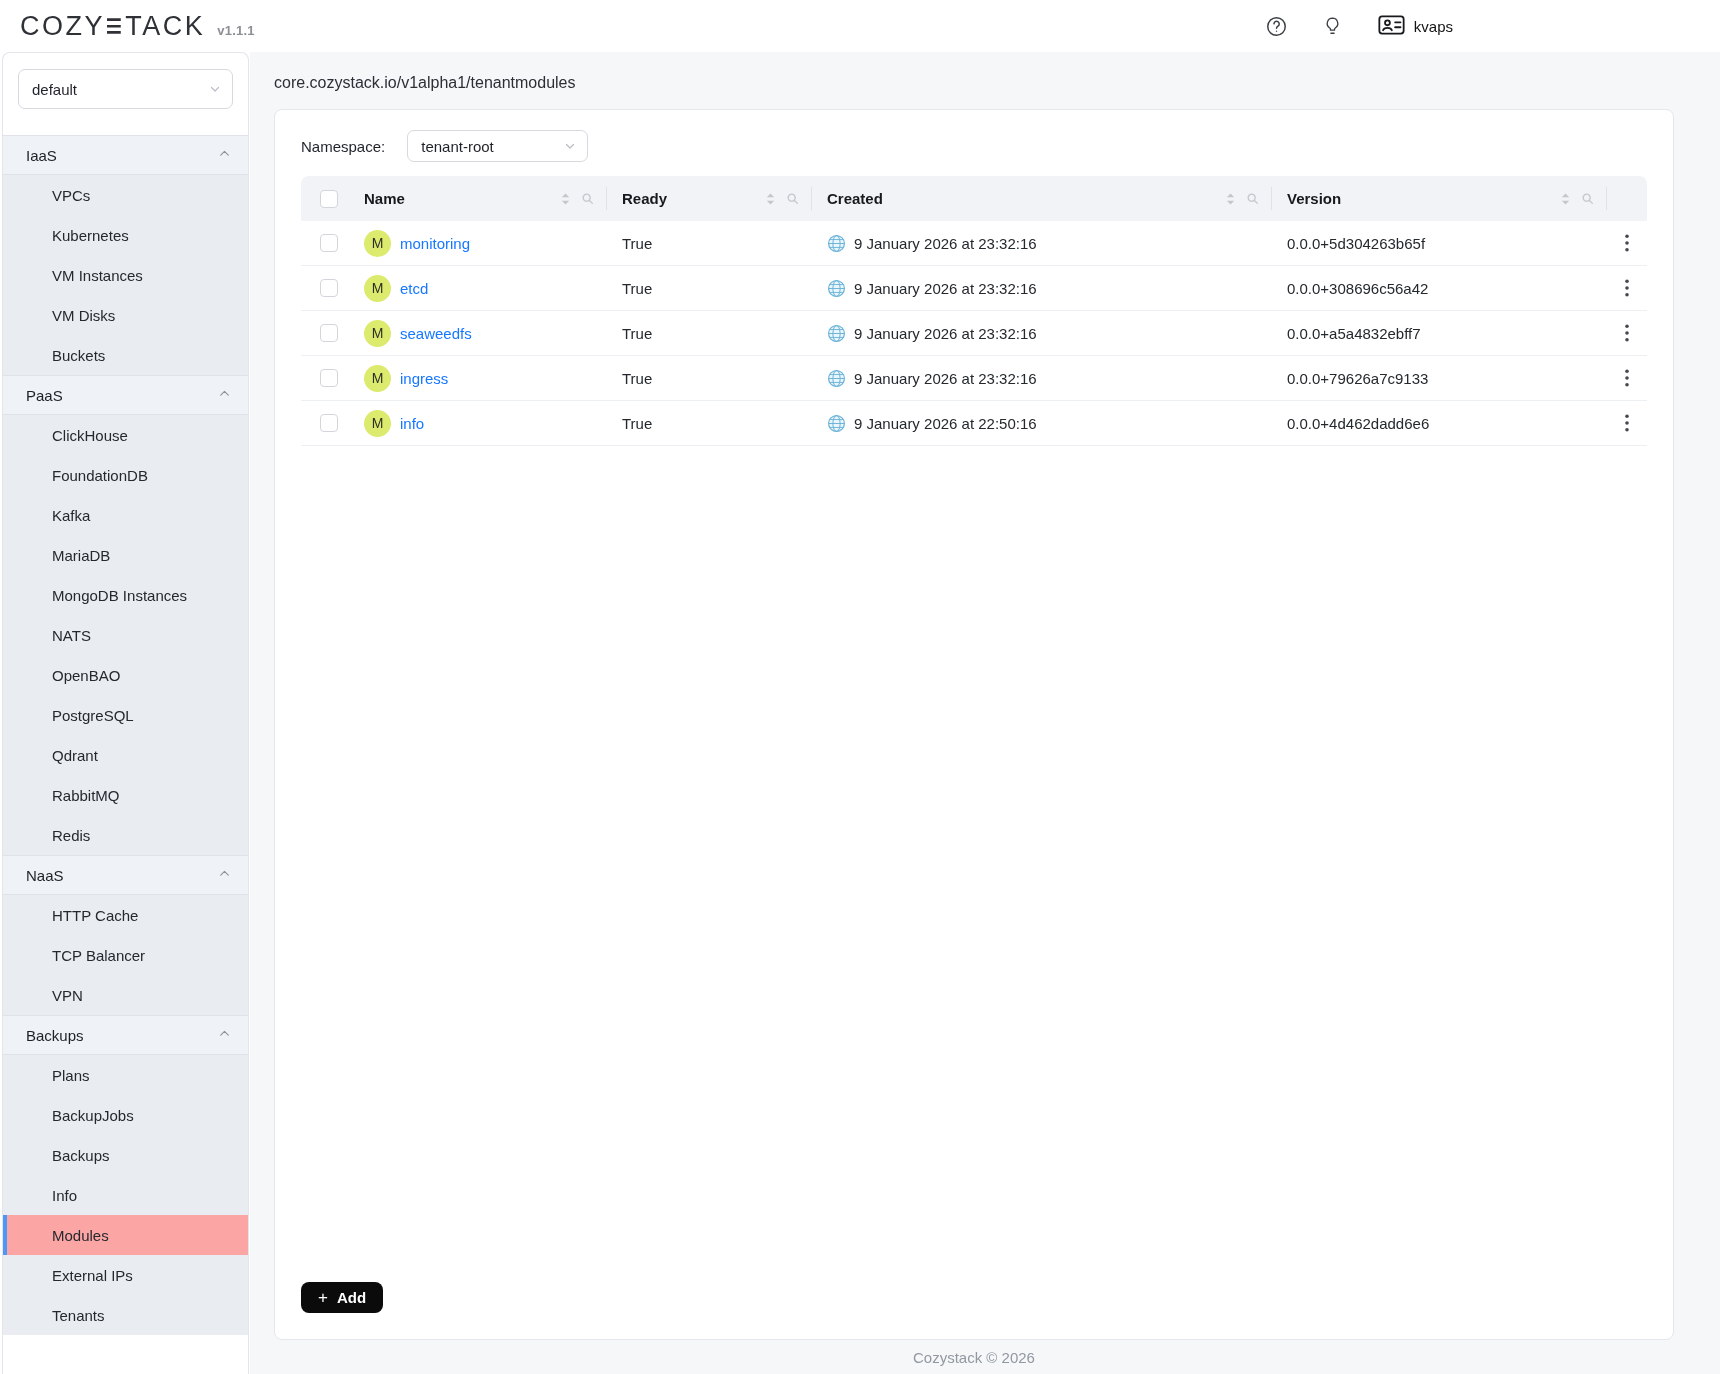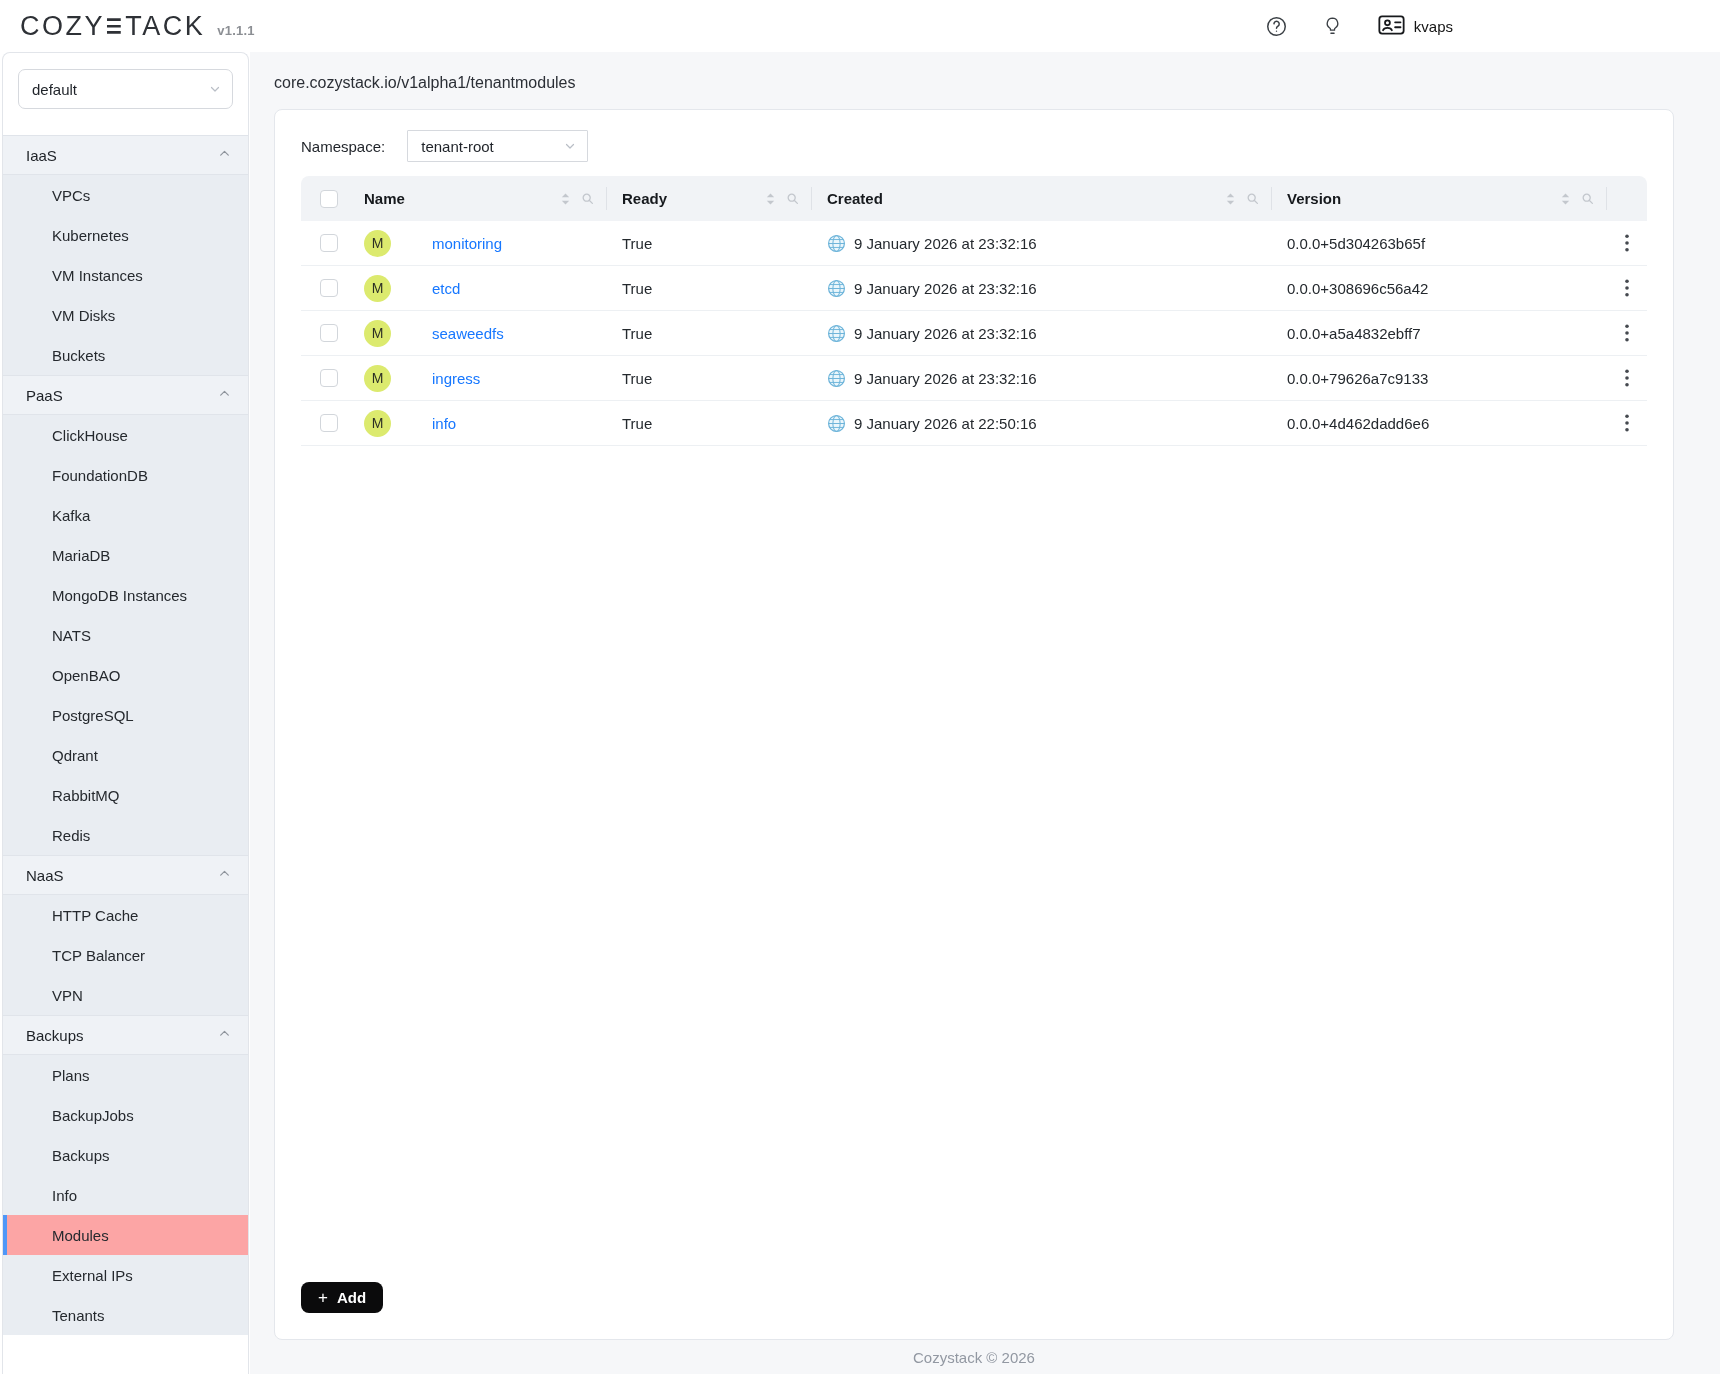--- a/index.html
+++ b/index.html
@@ -35,30 +35,30 @@
   .section { border-bottom:none; }
 
   
   .main { position:absolute; left:250px; top:52px; width:1704px; height:1322px; background:#f6f7f9; padding:0 46px 0 24px; }
   .breadcrumb { padding-top:22px; font-size:16px; color:#2b2f36; }
   .card { margin-top:17px; width:1400px; height:1231px; background:#fff; border:1px solid #e4e7ec; border-radius:8px;
     padding:20px 26px 26px 26px; display:flex; flex-direction:column; }
 
   .ns-row { display:flex; align-items:center; margin-bottom:14px; }
   .ns-label { font-size:15px; color:#1f2329; }
-  .ns-select { margin-left:22px; width:181px; height:32px; background:#fff; border:1px solid #d6d9de; border-radius:1px;
+  .ns-select { margin-left:22px; width:181px; height:32px; background:#fff; border:1px solid #d6d9de; border-radius:7px;
     display:flex; align-items:center; justify-content:space-between; padding:0 11px 0 13px; font-size:15px; color:#1f2329; cursor:pointer; }
 
   
   .tbl { width:100%; }
   .row { display:grid; grid-template-columns:56px 250px 205px 460px 335px 1fr; align-items:center; }
   .thead { background:#f1f3f6; height:45px; border-radius:8px 8px 0 0; }
   .cell { display:flex; align-items:center; padding-left:15px; font-size:15px; color:#24292e; }
   .c-check { justify-content:center; padding-left:0; }
-  .c-name { padding-left:7px;gap:32px; }
+  .c-name { padding-left:7px; }
   .c-actions { justify-content:center; padding-left:0; }
   .th { height:45px; position:relative; font-weight:700; color:#16191d; }
   .th .th-label { flex:0 0 auto; }
   .th .th-icons { margin-left:auto; display:flex; align-items:center; gap:10px; padding-right:13px; }
   .th.divided::after { content:""; position:absolute; right:0; top:11px; width:1px; height:23px; background:#dfe2e7; }
   .icon-btn { display:inline-flex; align-items:center; cursor:pointer; }
 
   .trow { height:45px; border-bottom:1px solid #edf0f3; }
   .checkbox { width:18px; height:18px; border:1.6px solid #d2d6db; border-radius:4px; background:#fff; cursor:pointer; display:inline-block; }
   .avatar { width:27px; height:27px; border-radius:50%; background:#dcea6e; color:#2c2f25; font-size:14px; font-weight:500;

